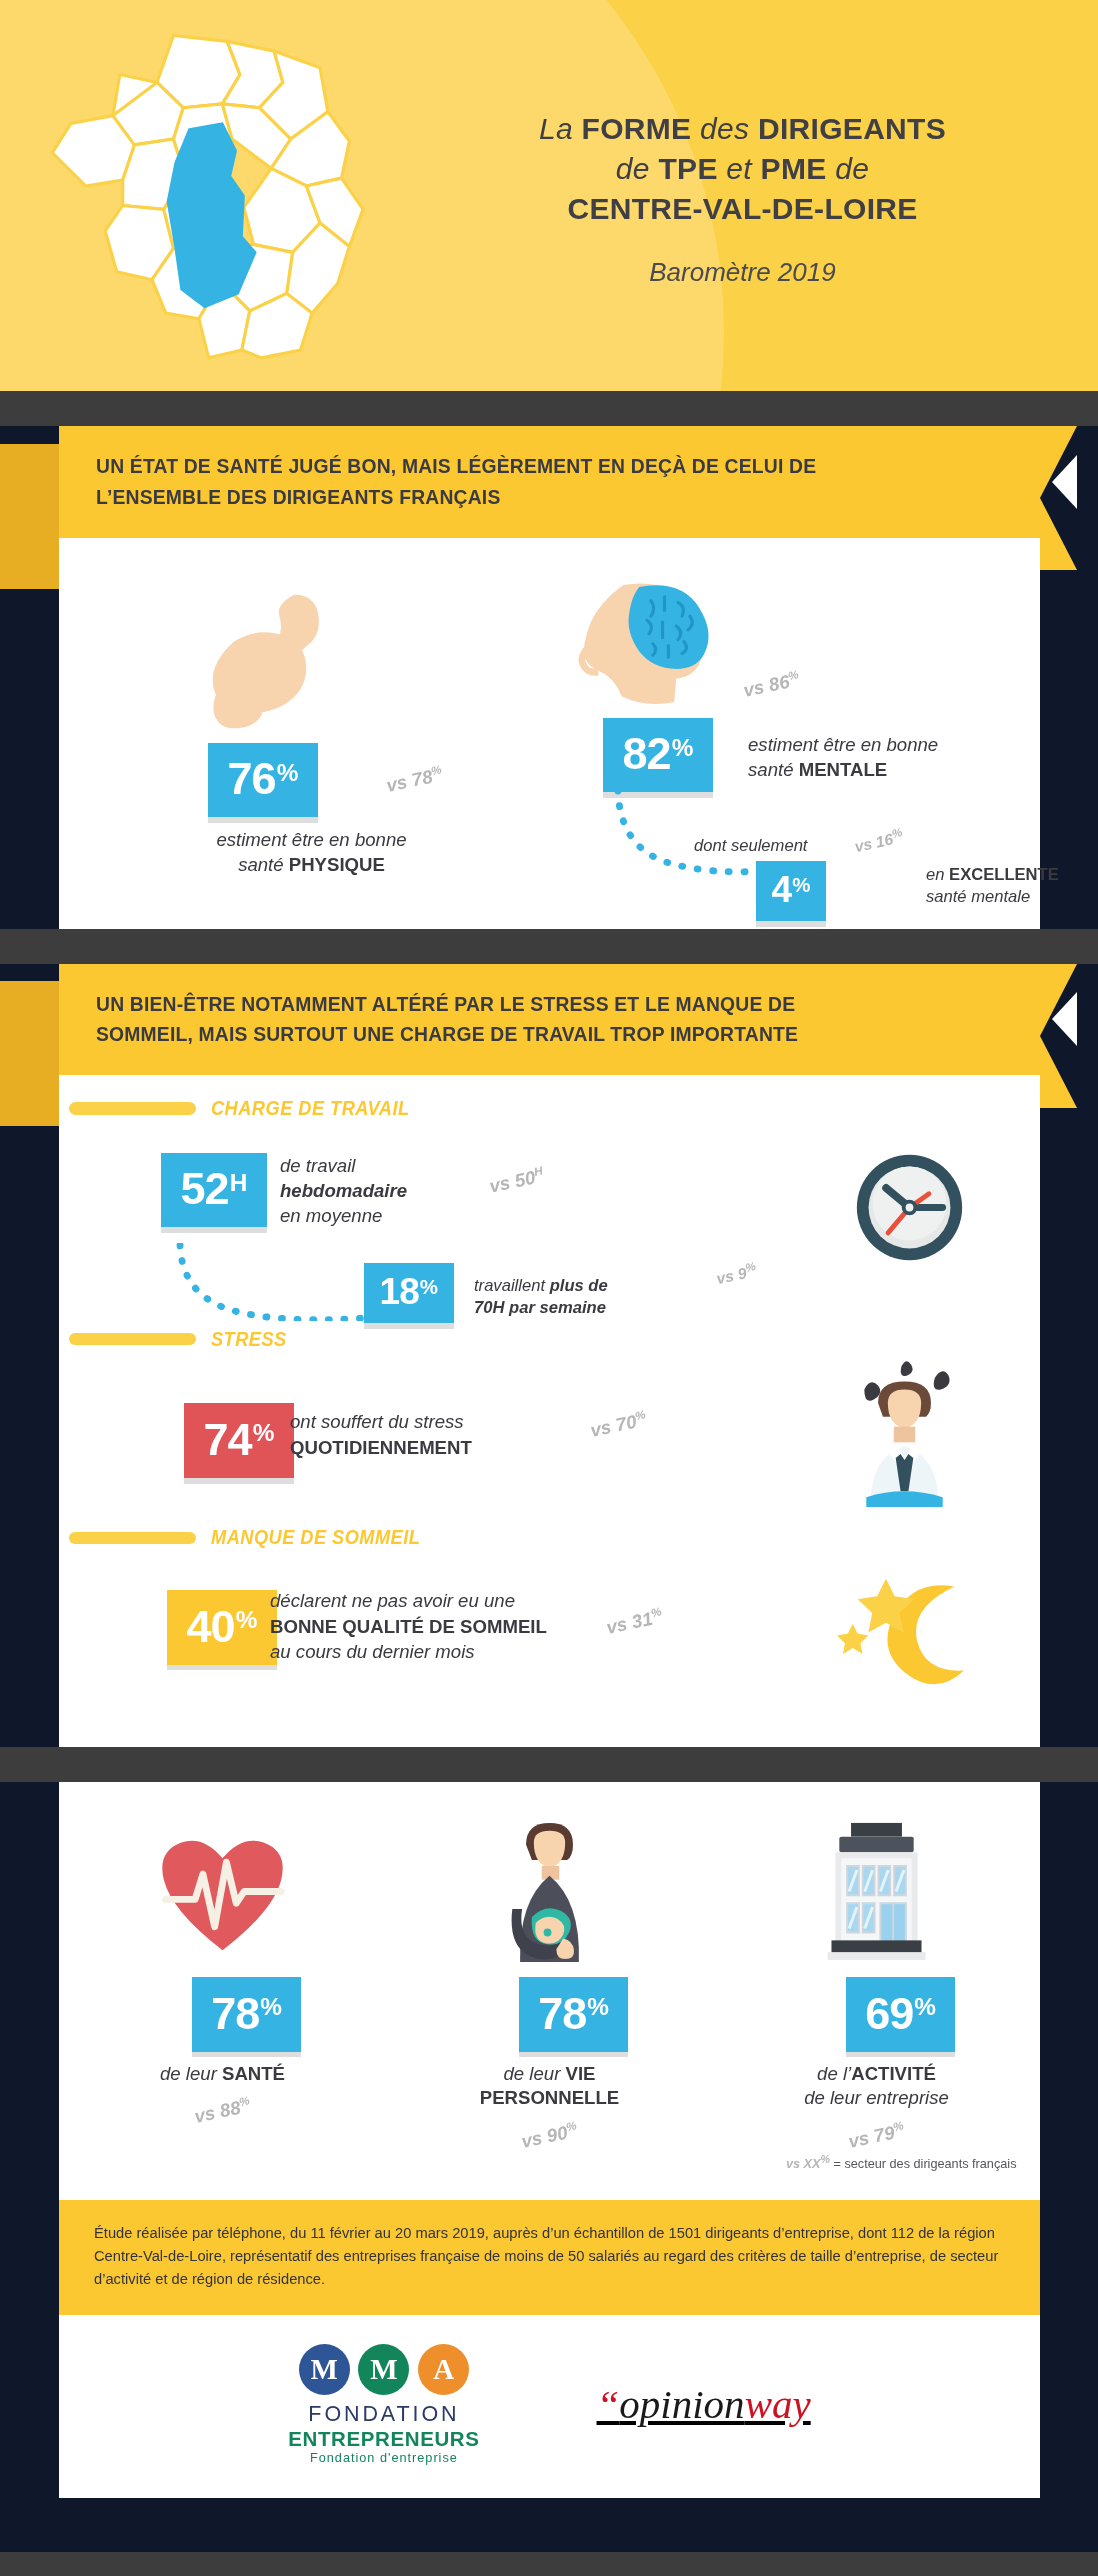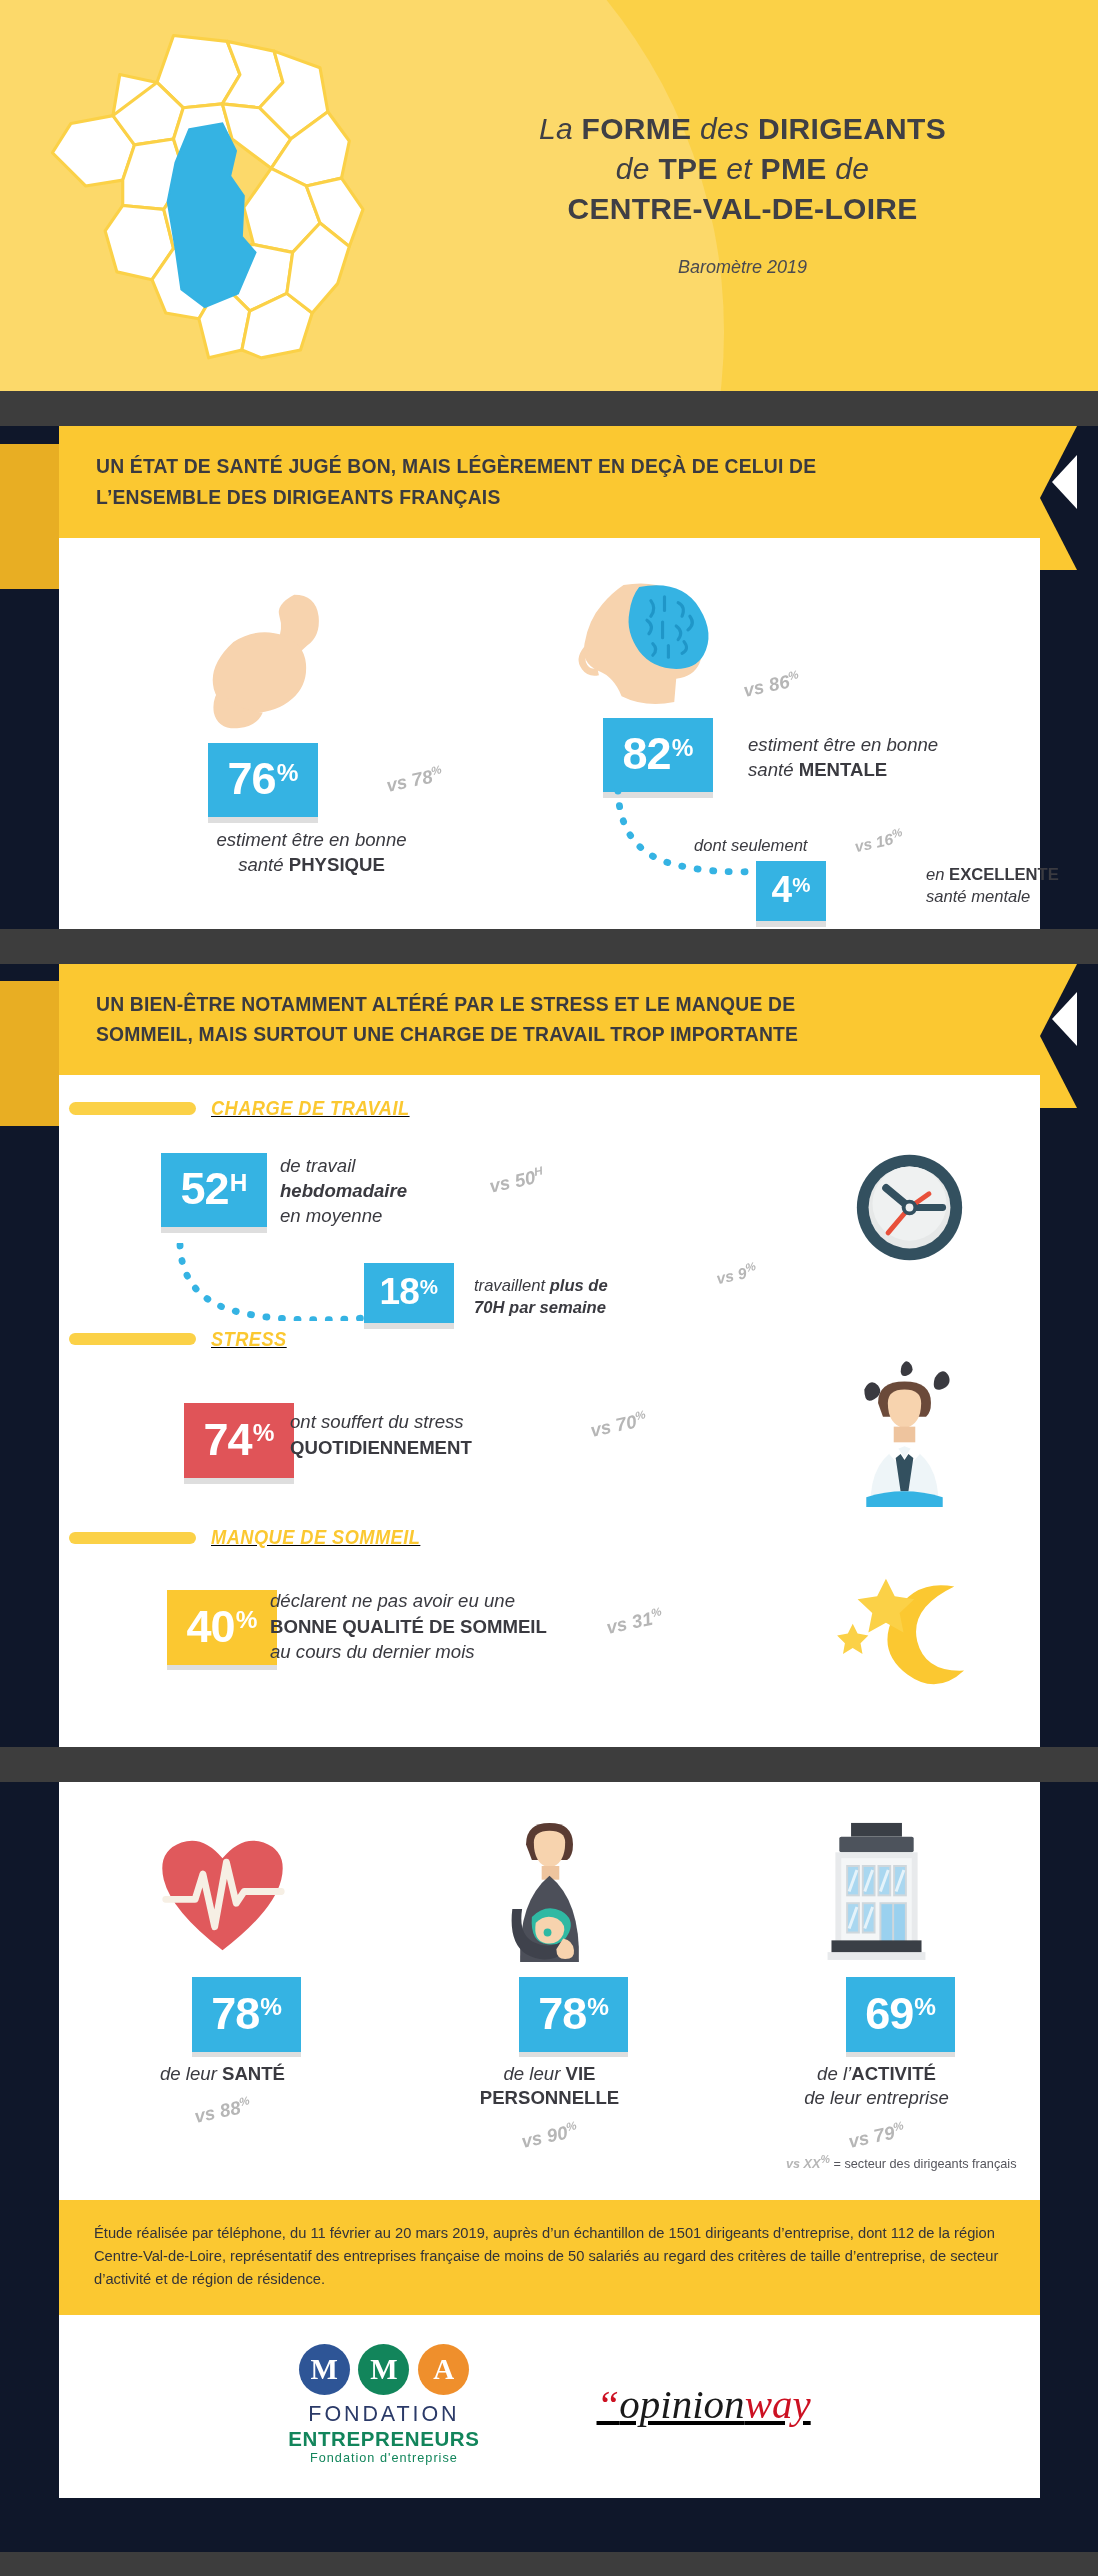--- a/index.html
+++ b/index.html
@@ -42,21 +42,21 @@
     width: 645px;
     text-align: center;
     color: #3f3f45;
     line-height: 1.34;
   }
   .t-line { font-size: 30px; letter-spacing: 0.3px; }
   .t-it { font-style: italic; font-weight: 400; }
   .t-bd { font-weight: 700; font-style: normal; }
   .t-sub {
     margin-top: 25.4px;
-    font-size: 18px;
+    font-size: 26px;
     font-style: italic;
     color: #4a4a50;
   }
   .card {
     position: relative;
     margin: 0 59px;
     background: #ffffff;
   }
   .spacer-dark { height: 35px; background: #3d3d3d; }
 
@@ -189,21 +189,21 @@
   .s1-chip2 { position: absolute; left: 544px;  top: 180px; }
   .s1-vs2   { position: absolute; left: 684px;  top: 135px; }
   .s1-desc2 { position: absolute; left: 689px;  top: 194px; width: 303px; }
   .s1-dots  { position: absolute; left: 555px;  top: 250px; }
   .s1-dont  { position: absolute; left: 635px;  top: 297px; }
   .s1-chip3 { position: absolute; left: 697px;  top: 323px; }
   .s1-vs3   { position: absolute; left: 795px;  top: 292px; }
   .s1-desc3 { position: absolute; left: 867px;  top: 326px; width: 196px; }
 
   
-  .sec2 { position: relative; padding: 15.6px 0 25.4px; text-decoration: underline; }
+  .sec2 { position: relative; padding: 15.6px 0 25.4px; }
   .s2-row { position: relative; height: 196px; }
   .s2-chip  { position: absolute; left: 102px; top: 27px; }
   .s2-desc  { position: absolute; left: 221px; top: 27px; width: 215px; }
   .s2-vs    { position: absolute; left: 430px; top: 43px; }
   .s2-clock { position: absolute; left: 792px; top: 23.5px; }
   .s2-dots  { position: absolute; left: 117px; top: 117px; }
   .s2-chip2 { position: absolute; left: 305px; top: 137px; }
   .s2-desc2 { position: absolute; left: 415px; top: 149px; width: 225px; }
   .s2-vs2   { position: absolute; left: 657px; top: 137px; }
 

